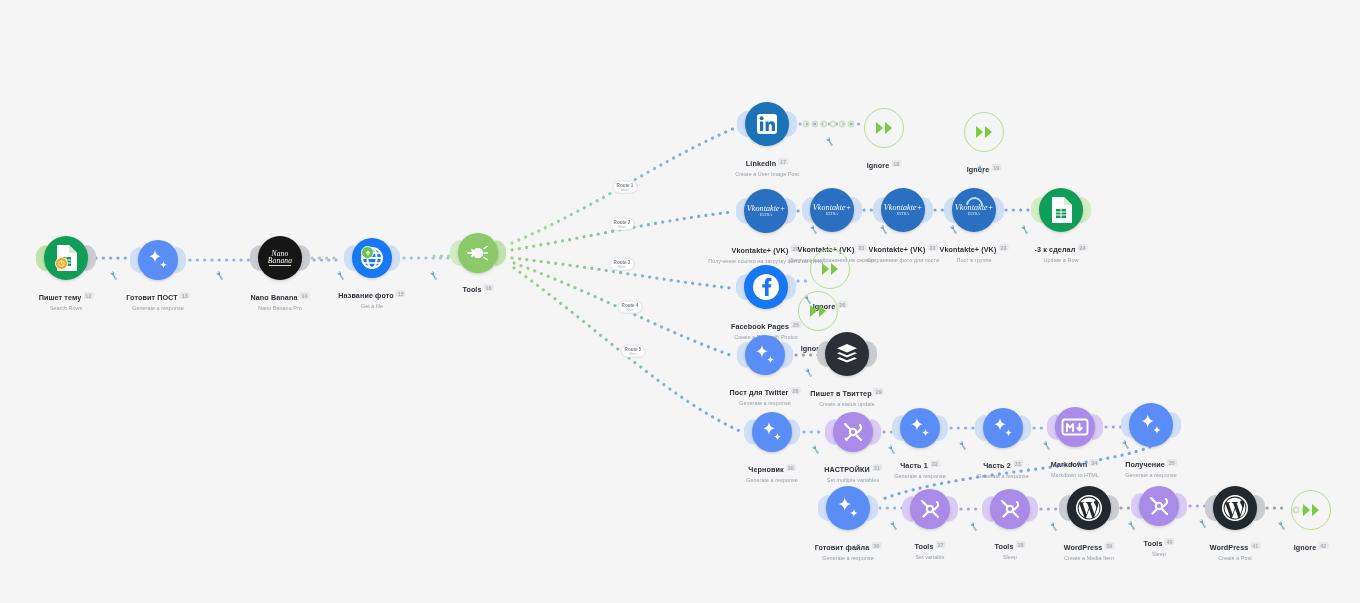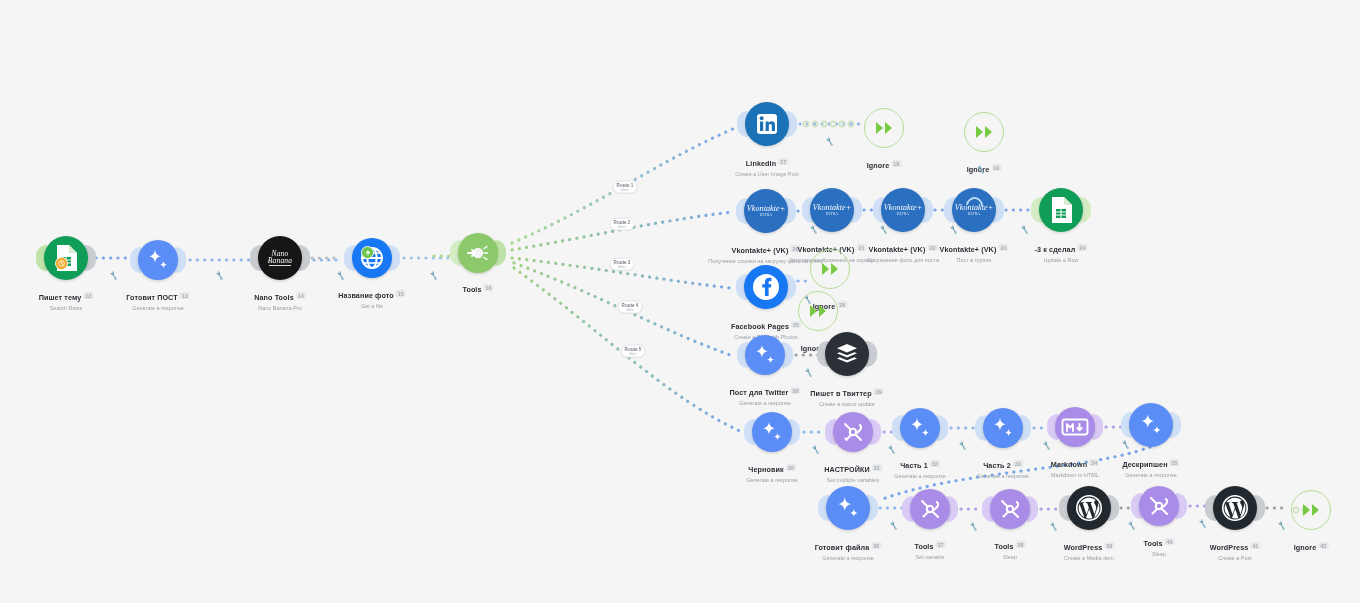--- a/index.html
+++ b/index.html
@@ -310,21 +310,21 @@
     <div class="ear l grey"></div>
       <div class="ear r grey"></div>
     <div class="bubble bg-dark">
       <div class="nb-txt">
           <span class="a">Nano</span>
           <span class="b">Banana</span>
           <span class="r"></span>
         </div>
     </div>
     <div class="lbl" style="top:28px;">
-      <span class="t">Nano Tools</span><span class="chip">14</span>
+      <span class="t">Nano Banana</span><span class="chip">14</span>
       <span class="s">Nano Banana Pro</span>
     </div>
   </div>
   <div class="wrench" style="left:337px; top:272px;">🔧</div>
 
   <div class="node sz-md" style="left:372px; top:258px;">
     <div class="ear l bluepale"></div>
       <div class="ear r bluepale"></div>
     <div class="bubble bg-globe">
       <svg class="ico" width="26" height="26" viewBox="0 0 26 26">
@@ -654,21 +654,21 @@
   <div class="node sz-lg" style="left:1151px; top:425px;">
     <div class="ear l bluepale"></div>
       <div class="ear r bluepale"></div>
     <div class="bubble bg-gem">
       <svg class="ico" width="28" height="28" viewBox="0 0 26 26">
           <path d="M10 3c.6 3.8 2.3 5.6 6 6.3-3.7.7-5.4 2.5-6 6.3-.6-3.8-2.3-5.6-6-6.3 3.7-.7 5.4-2.5 6-6.3z" fill="#fff"></path>
           <path d="M18.5 14c.35 2.2 1.35 3.2 3.5 3.6-2.15.4-3.15 1.4-3.5 3.6-.35-2.2-1.35-3.2-3.5-3.6 2.15-.4 3.15-1.4 3.5-3.6z" fill="#fff"></path>
         </svg>
     </div>
     <div class="lbl" style="top:28px;">
-      <span class="t">Дескрипшен</span><span class="chip">35</span>
+      <span class="t">Получение</span><span class="chip">35</span>
       <span class="s">Generate a response</span>
     </div>
   </div>
 
   <div class="node sz-lg" style="left:848px; top:508px;">
     <div class="ear l bluepale"></div>
       <div class="ear r bluepale"></div>
     <div class="bubble bg-gem">
       <svg class="ico" width="28" height="28" viewBox="0 0 26 26">
           <path d="M10 3c.6 3.8 2.3 5.6 6 6.3-3.7.7-5.4 2.5-6 6.3-.6-3.8-2.3-5.6-6-6.3 3.7-.7 5.4-2.5 6-6.3z" fill="#fff"></path>

